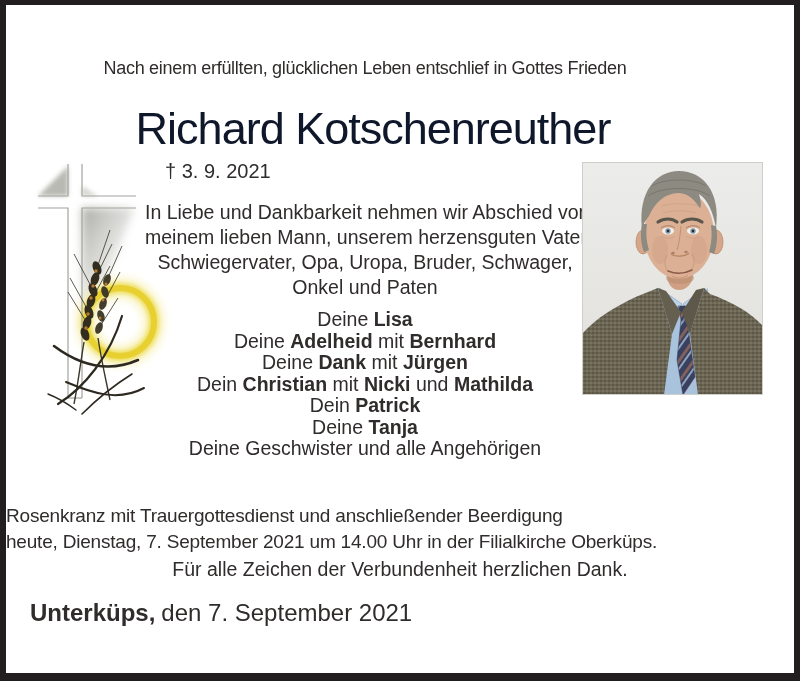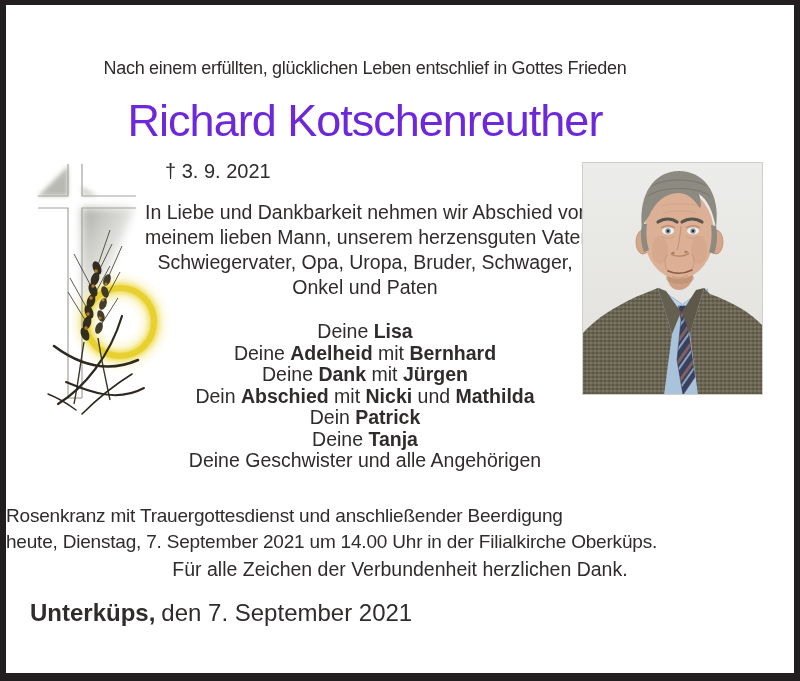--- a/index.html
+++ b/index.html
@@ -5,27 +5,27 @@
   :root{
     --frame:#221e1f; --paper:#ffffff; --text:#2f2c2b;
   }
   *{box-sizing:border-box;}
   body{margin:0; font-family:"Liberation Sans", sans-serif; color:var(--text,#2f2c2b); background:#444;}
   .sheet{position:relative; width:800px; height:681px; background:var(--frame,#221e1f);}
   .paper{position:absolute; left:6px; top:5px; width:788px; height:668px; background:var(--paper,#fff); overflow:hidden;}
 
   .tagline{position:absolute; left:0; top:53px; width:718px; text-align:center;
            font-size:18px; letter-spacing:-0.3px; white-space:nowrap;}
-  .name{position:absolute; left:0; top:90px; width:718px; margin:0; text-align:center;
-        font-size:45px; font-weight:400; letter-spacing:-1px; white-space:nowrap; color:#6d28d9;}
+  .name{position:absolute; left:0; top:90px; width:718px; margin:8px; text-align:center;
+        font-size:45px; font-weight:400; letter-spacing:-1px; white-space:nowrap; color:#0f172a;}
   .dates{position:absolute; left:159px; top:155px; width:400px; display:flex;
          justify-content:space-between; font-size:20px;}
   .intro{position:absolute; left:139px; top:195px; width:440px; text-align:center;
          font-size:19.5px; line-height:25px; white-space:nowrap;}
-  .mourners{position:absolute; left:0; top:316px; width:718px; text-align:center;
+  .mourners{position:absolute; left:0; top:304px; width:718px; text-align:center;
             font-size:19.5px; line-height:21.5px; white-space:nowrap;}
   .mourners b{font-weight:700;}
   .funeral{position:absolute; left:0; top:498px; width:788px; text-align:left;
            font-size:19px; line-height:26px; letter-spacing:-0.2px; white-space:nowrap;}
   .thanks{position:absolute; left:0; top:553px; width:788px; text-align:center; font-size:19.5px;}
   .place-date{position:absolute; left:0; top:594px; width:788px; font-size:24px;margin-left:24px;}
   .place-date span{margin-left:6px;}
 
   .cross-art{position:absolute; left:12px; top:141px; width:160px; height:270px;}
   .portrait{position:absolute; left:576px; top:157px; width:181px; height:233px;}
@@ -227,21 +227,21 @@
         <path d="M76,126 L90,172 L99,150 L84,129 Z" fill="#655f4f"></path>
         <path d="M122,126 L108,172 L100,150 L114,128 Z" fill="#5e584a"></path>
       </g>
       <rect x="0.5" y="0.5" width="180" height="232" fill="none" stroke="#cfcfc9"></rect>
     </svg>
 
     <div class="mourners" id="mourners">
         <div><span>Deine </span><b>Lisa</b></div>
         <div><span>Deine </span><b>Adelheid</b><span> mit </span><b>Bernhard</b></div>
         <div><span>Deine </span><b>Dank</b><span> mit </span><b>Jürgen</b></div>
-        <div><span>Dein </span><b>Abschied</b><span> mit </span><b>Nicki</b><span> und </span><b>Mathilda</b></div>
+        <div><span>Dein </span><b>Christian</b><span> mit </span><b>Nicki</b><span> und </span><b>Mathilda</b></div>
         <div><span>Dein </span><b>Patrick</b></div>
         <div><span>Deine </span><b>Tanja</b></div>
         <div><span>Deine Geschwister und alle Angehörigen</span></div>
       </div>
 
     <div class="funeral">
       <div>Rosenkranz mit Trauergottesdienst und anschließender Beerdigung</div>
       <div>heute, Dienstag, 7. September 2021 um 14.00 Uhr in der Filialkirche Oberküps.</div>
     </div>
 

